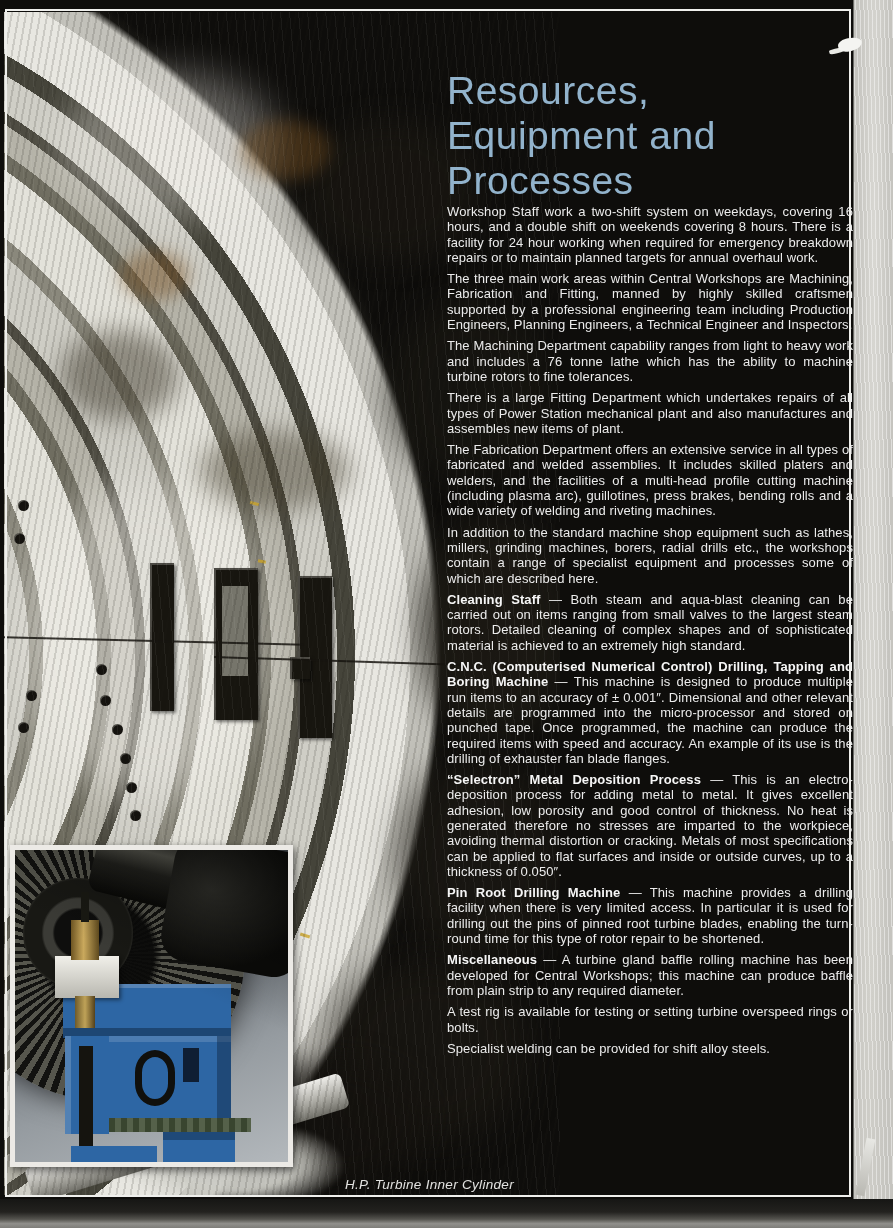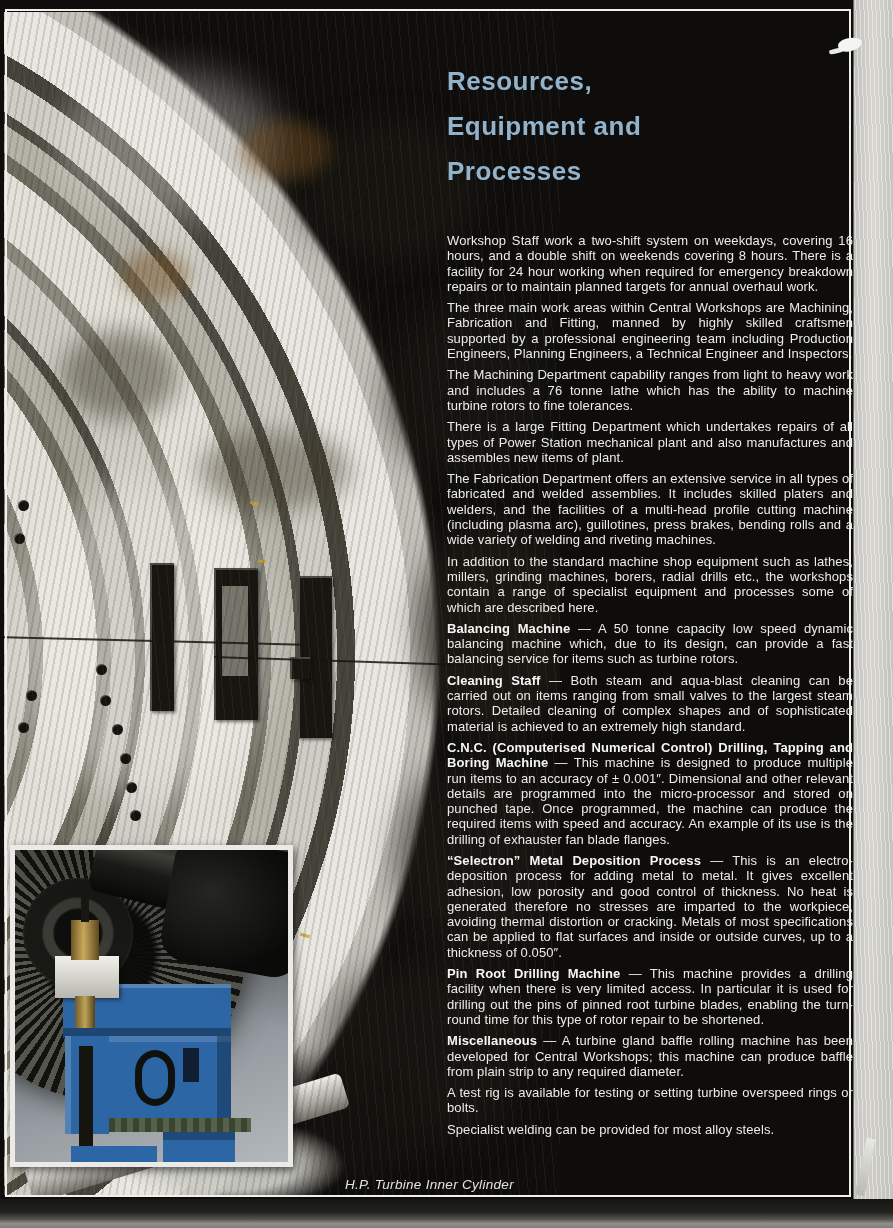--- a/index.html
+++ b/index.html
@@ -137,21 +137,21 @@
   .brass-top{position:absolute;left:56px;top:70px;width:28px;height:40px;
     background:linear-gradient(90deg,#6e5522,#caa95d 45%,#5f4a1e);}
   .drill-bit{position:absolute;left:66px;top:42px;width:8px;height:30px;background:#191913;}
   .brass-low{position:absolute;left:60px;top:146px;width:20px;height:32px;
     background:linear-gradient(90deg,#6e5a2a,#bfa258 50%,#54411b);}
   .inset-shade{position:absolute;inset:0;background:linear-gradient(205deg,rgba(0,0,0,.38) 0%,rgba(0,0,0,0) 42%);}
 
   
   .page-title{
     position:absolute;left:447px;top:42px;width:420px;z-index:30;
-    font-size:26px;line-height:45px;font-weight:bold;letter-spacing:.5px;
+    font-size:39px;line-height:45px;font-weight:normal;letter-spacing:.5px;
     color:#92b3cc;white-space:pre-line;
   }
   .text-col{
     position:absolute;left:447px;top:204px;width:406px;z-index:30;
     color:#ececec;font-size:13px;line-height:15.3px;text-align:justify;
     letter-spacing:.1px;
   }
   .text-col p{margin:0 0 6px 0;}
   .text-col b{color:#f6f6f6;}
   .photo-caption{
@@ -218,35 +218,34 @@
   <div class="brass-top"></div>
   <div class="drill-bit"></div>
   <div class="brass-low"></div>
   <div class="inset-shade"></div>
 </div>
 
 <h1 class="page-title" style="color: rgb(146, 179, 204);">Resources,
 Equipment and
 Processes</h1>
 
-<div class="text-col" style="color: rgb(236, 236, 236); margin-top: 29px;">
+<div class="text-col" style="color: rgb(236, 236, 236);">
     <p class="para"><span class="rest">Workshop Staff work a two-shift system on weekdays, covering 16 hours, and a double shift on weekends covering 8 hours. There is a facility for 24 hour working when required for emergency breakdown repairs or to maintain planned targets for annual overhaul work.</span></p>
     <p class="para"><span class="rest">The three main work areas within Central Workshops are Machining, Fabrication and Fitting, manned by highly skilled craftsmen supported by a professional engineering team including Production Engineers, Planning Engineers, a Technical Engineer and Inspectors.</span></p>
     <p class="para"><span class="rest">The Machining Department capability ranges from light to heavy work and includes a 76 tonne lathe which has the ability to machine turbine rotors to fine tolerances.</span></p>
     <p class="para"><span class="rest">There is a large Fitting Department which undertakes repairs of all types of Power Station mechanical plant and also manufactures and assembles new items of plant.</span></p>
     <p class="para"><span class="rest">The Fabrication Department offers an extensive service in all types of fabricated and welded assemblies. It includes skilled platers and welders, and the facilities of a multi-head profile cutting machine (including plasma arc), guillotines, press brakes, bending rolls and a wide variety of welding and riveting machines.</span></p>
     <p class="para"><span class="rest">In addition to the standard machine shop equipment such as lathes, millers, grinding machines, borers, radial drills etc., the workshops contain a range of specialist equipment and processes some of which are described here.</span></p>
-    <p class="para"><b class="lead">Balancing Machine</b><span class="rest"> — A 50 tonne capacity low speed dynamic balancing machine which, due to its design, can provide a fast balancing service for items such as turbine rotors.</span></p>
     <p class="para"><b class="lead">Cleaning Staff</b><span class="rest"> — Both steam and aqua-blast cleaning can be carried out on items ranging from small valves to the largest steam rotors. Detailed cleaning of complex shapes and of sophisticated material is achieved to an extremely high standard.</span></p>
     <p class="para"><b class="lead">C.N.C. (Computerised Numerical Control) Drilling, Tapping and Boring Machine</b><span class="rest"> — This machine is designed to produce multiple run items to an accuracy of ± 0.001″. Dimensional and other relevant details are programmed into the micro-processor and stored on punched tape. Once programmed, the machine can produce the required items with speed and accuracy. An example of its use is the drilling of exhauster fan blade flanges.</span></p>
     <p class="para"><b class="lead">“Selectron” Metal Deposition Process</b><span class="rest"> — This is an electro-deposition process for adding metal to metal. It gives excellent adhesion, low porosity and good control of thickness. No heat is generated therefore no stresses are imparted to the workpiece, avoiding thermal distortion or cracking. Metals of most specifications can be applied to flat surfaces and inside or outside curves, up to a thickness of 0.050″.</span></p>
     <p class="para"><b class="lead">Pin Root Drilling Machine</b><span class="rest"> — This machine provides a drilling facility when there is very limited access. In particular it is used for drilling out the pins of pinned root turbine blades, enabling the turn-round time for this type of rotor repair to be shortened.</span></p>
     <p class="para"><b class="lead">Miscellaneous</b><span class="rest"> — A turbine gland baffle rolling machine has been developed for Central Workshops; this machine can produce baffle from plain strip to any required diameter.</span></p>
     <p class="para"><span class="rest">A test rig is available for testing or setting turbine overspeed rings or bolts.</span></p>
-    <p class="para"><span class="rest">Specialist welding can be provided for most alloy steels.</span></p>
+    <p class="para"><span class="rest">Specialist welding can be provided for shift alloy steels.</span></p>
   </div>
 
 <div class="photo-caption">H.P. Turbine Inner Cylinder</div>
 
 <div class="page-frame"></div>
 <div class="scan-strip-right"></div>
 <div class="scan-strip-bottom"></div>
 <div class="staple-artifact"></div>
 <div class="corner-mark"></div>
 

